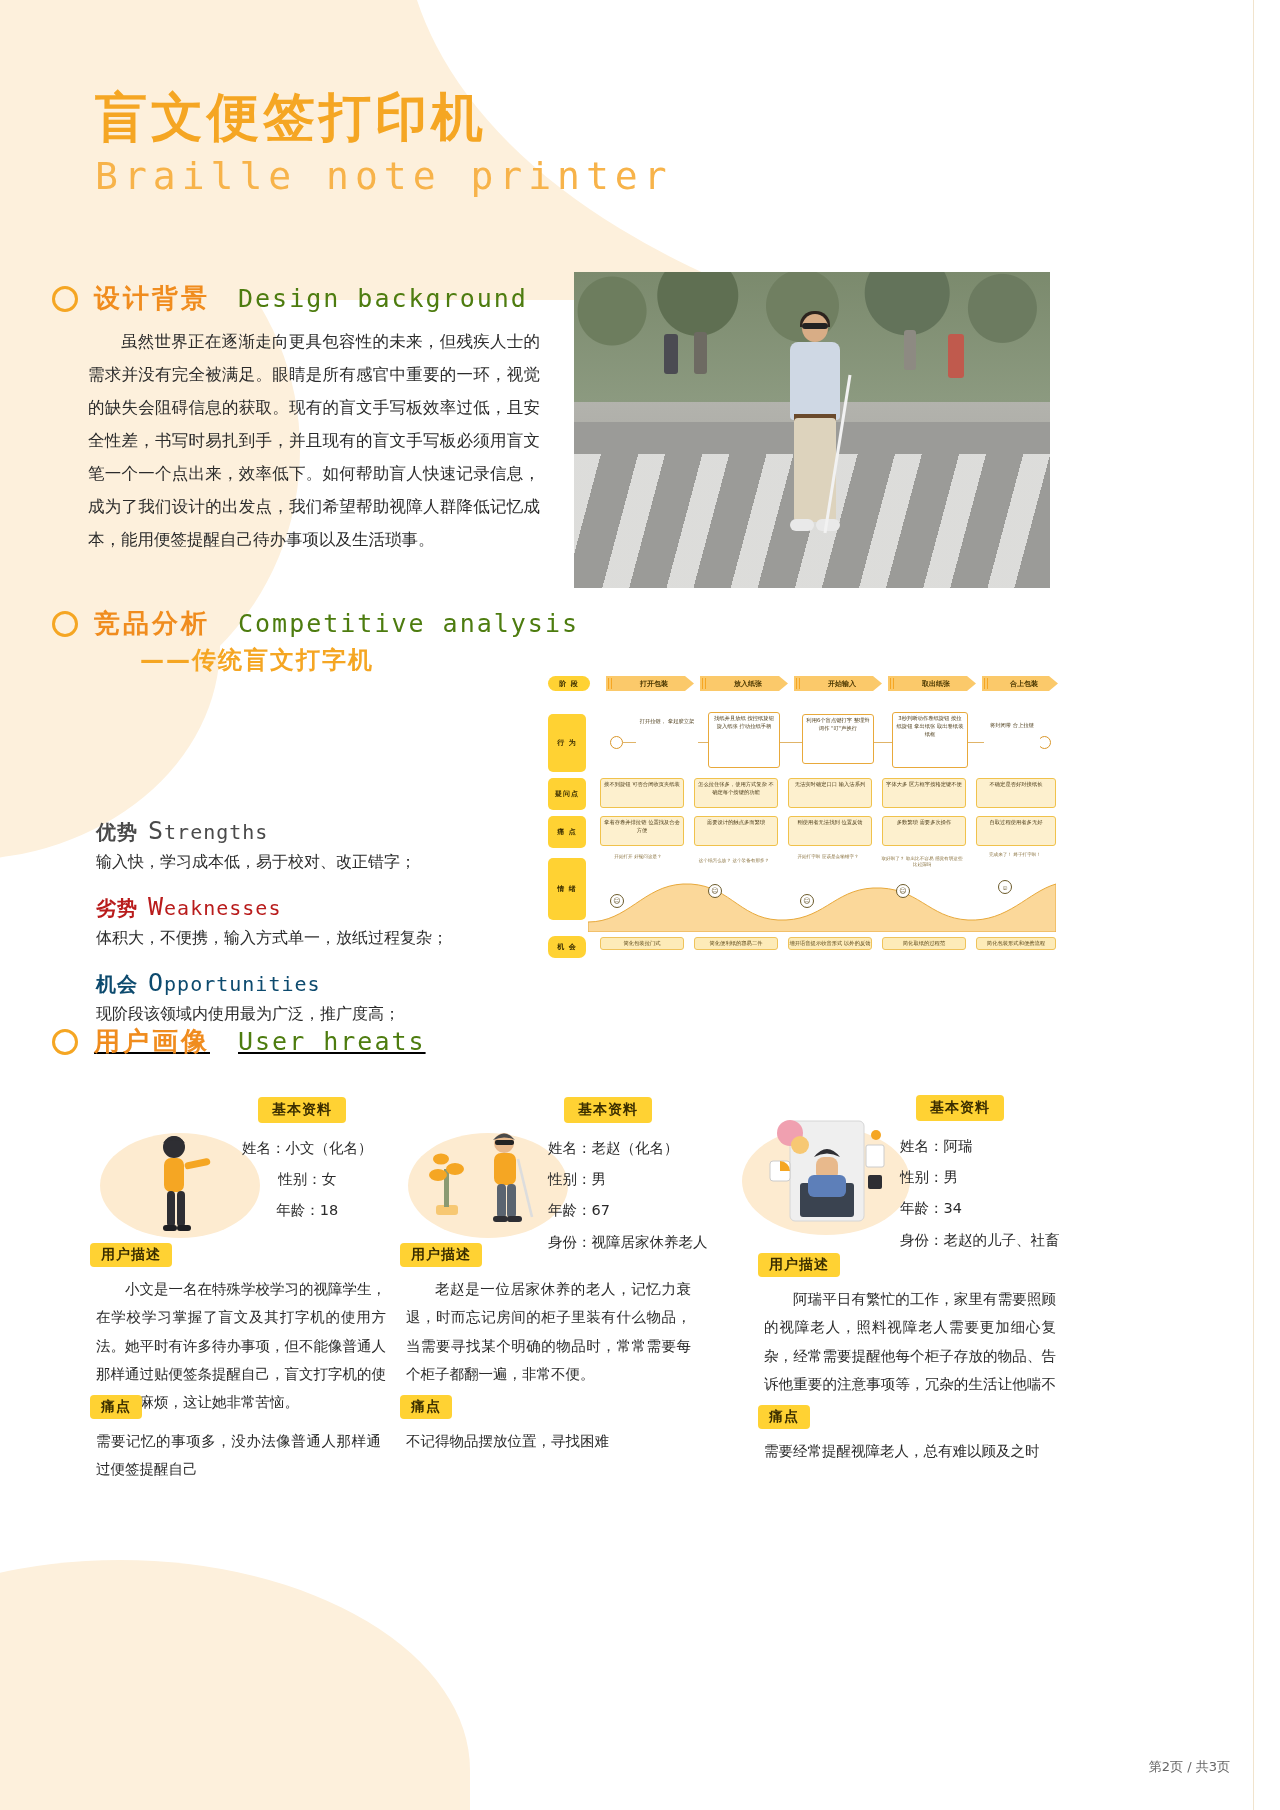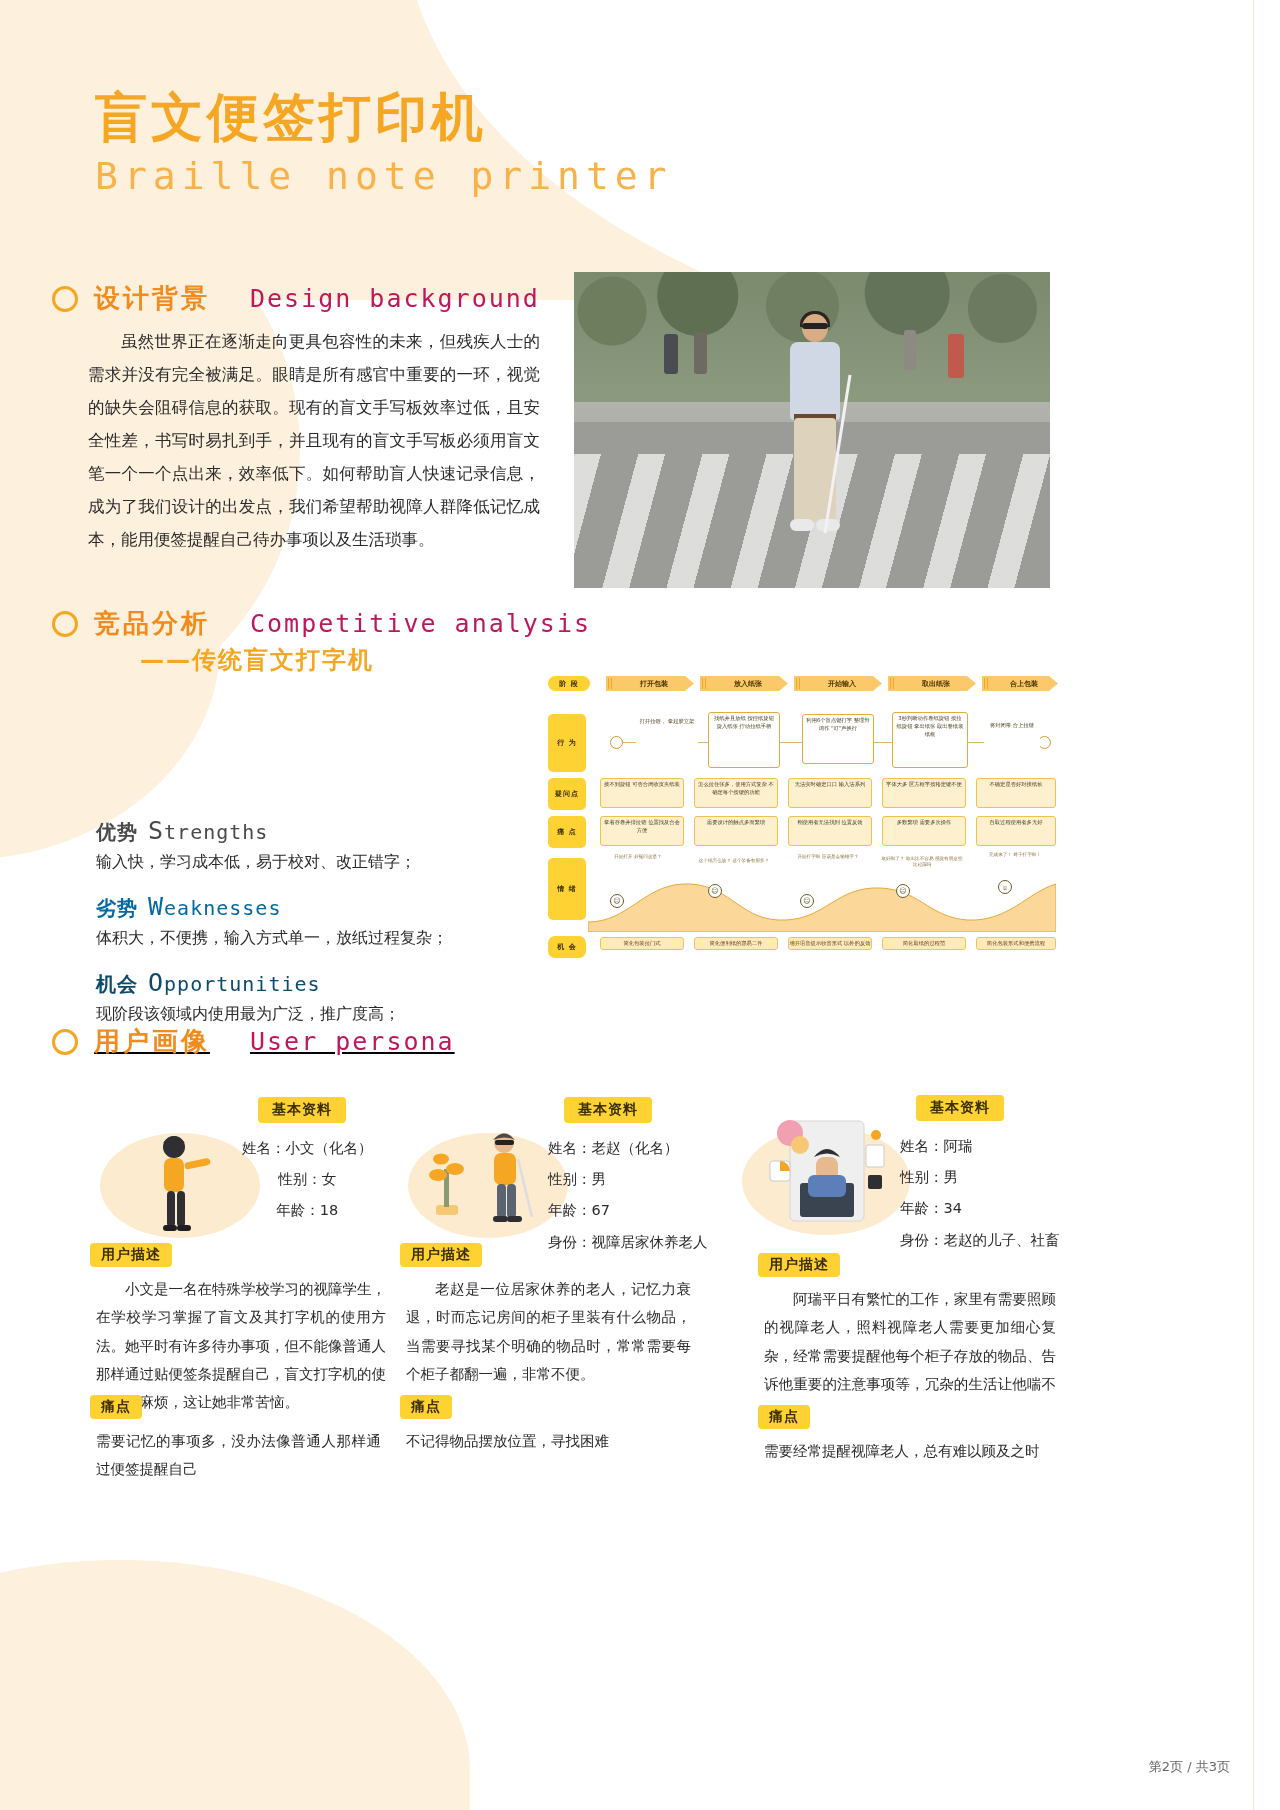--- a/index.html
+++ b/index.html
@@ -48,21 +48,21 @@
   .ring {
     width:26px; height:26px; border-radius:50%;
     border:3.5px solid #F5A623; flex:none;
     background:transparent;
   }
   .sec-cn {
     font-size:26px; font-weight:700; color:#F08C1E; letter-spacing:3px;
     font-family:"DejaVu Sans",sans-serif;
   }
   .sec-en {
-    font-size:25px; color:#be185d; letter-spacing:2px; margin-left:24px;
+    font-size:25px; color:#4d7c0f; letter-spacing:2px; margin-left:12px;
     font-family:"DejaVu Sans Mono",monospace;
   }
   .sec-sub {
     position:absolute; font-size:24px; font-weight:700; color:#F5A623;
     letter-spacing:2px; font-family:"DejaVu Sans",sans-serif; z-index:6;
   }
 
   
   .bg-para {
     position:absolute; left:88px; top:325px; width:452px; z-index:6;
@@ -245,21 +245,21 @@
   <div class="sec-sub" style="left:140px; top:644px;">——传统盲文打字机</div>
 
   <div class="swot">
     <div class="swot-item">
       <div class="swot-title" style="color:#4a4a4a;">
         <span>优势</span><span class="en"><span class="cap">S</span><span>trengths</span></span>
       </div>
       <div class="swot-desc">输入快，学习成本低，易于校对、改正错字；</div>
     </div>
     <div class="swot-item">
-      <div class="swot-title" style="color:#0369a1;">
+      <div class="swot-title" style="color:#b91c1c;">
         <span>劣势</span><span class="en"><span class="cap">W</span><span>eaknesses</span></span>
       </div>
       <div class="swot-desc">体积大，不便携，输入方式单一，放纸过程复杂；</div>
     </div>
     <div class="swot-item">
       <div class="swot-title" style="color:#0c4a6e;">
         <span>机会</span><span class="en"><span class="cap">O</span><span>pportunities</span></span>
       </div>
       <div class="swot-desc">现阶段该领域内使用最为广泛，推广度高；</div>
     </div>
@@ -341,21 +341,21 @@
     <div class="jm-op" style="left:146px; top:265px; width:84px;">简化便利纸的容易二件</div>
     <div class="jm-op" style="left:240px; top:265px; width:84px;">增开语音提示收音形式
 以外的反馈</div>
     <div class="jm-op" style="left:334px; top:265px; width:84px;">简化取纸的过程范</div>
     <div class="jm-op" style="left:428px; top:265px; width:80px;">简化包装形式和便携流程</div>
   </div>
 
   <div class="sec-head" style="left:52px; top:1024px;text-decoration:underline;">
     <div class="ring"></div>
     <div class="sec-cn">用户画像</div>
-    <div class="sec-en">User persona</div>
+    <div class="sec-en">User hreats</div>
   </div>
 
   <div class="personas">
 
     <div class="persona" style="left:0; top:0;">
       <div class="p-illus" style="left:10px; top:18px;">
         <div class="p-blob" style="left:0; top:20px;"></div>
         <svg width="170" height="135" style="position:absolute;left:0;top:0;">
           <circle cx="74" cy="34" r="11" fill="#2e2e33"></circle>
           <path d="M63,30 q11,-14 22,0 q-11,-6 -22,0Z" fill="#2e2e33"></path>

